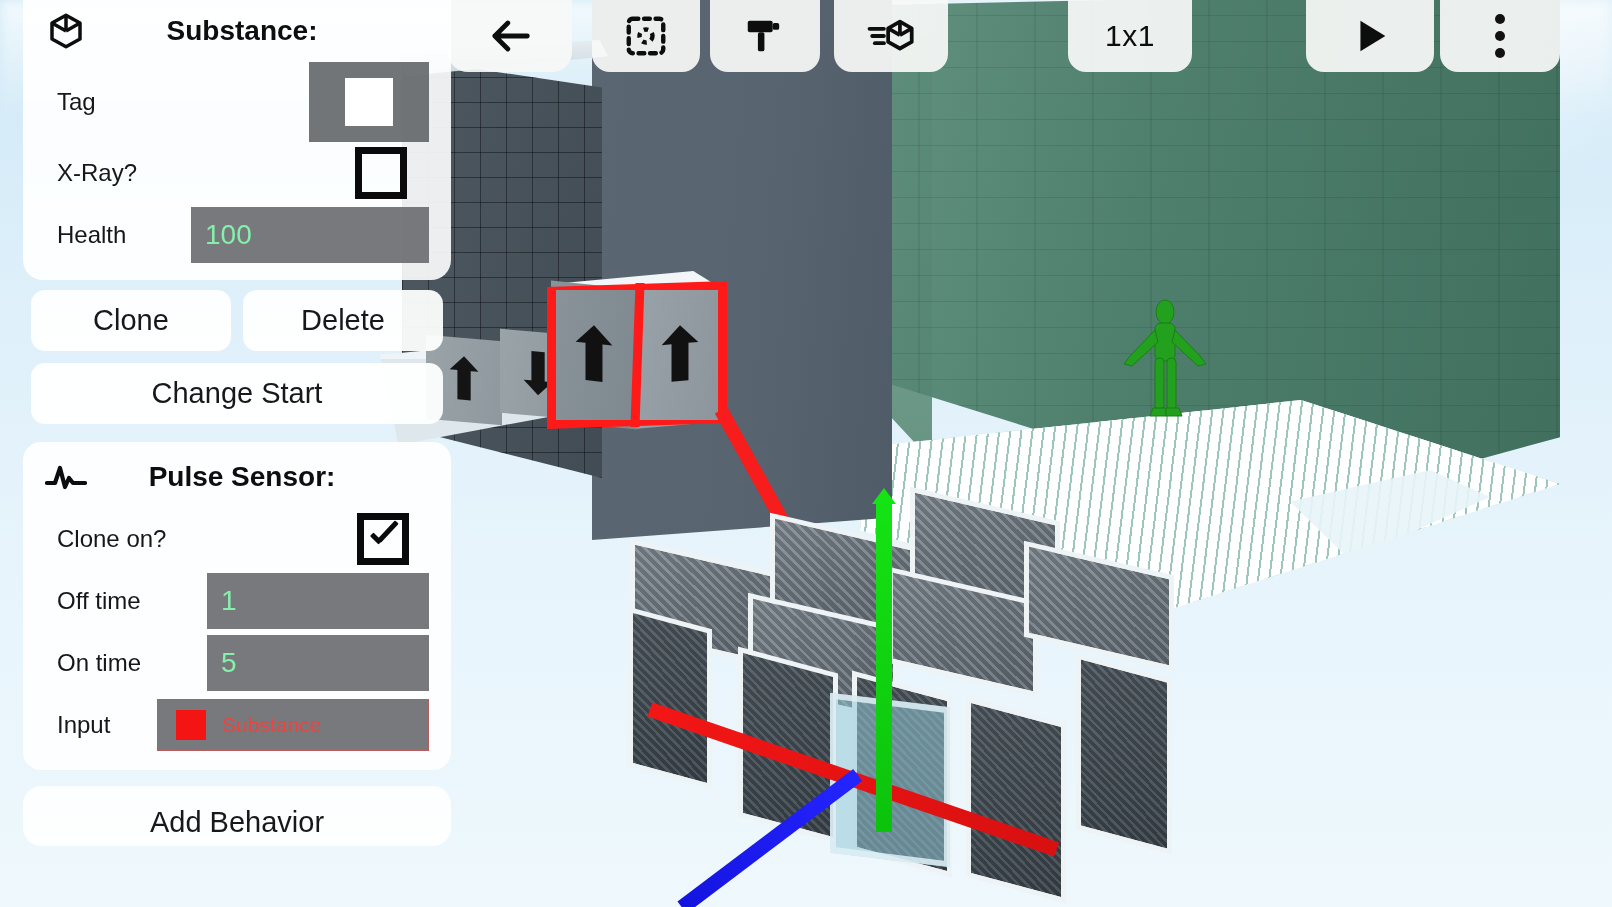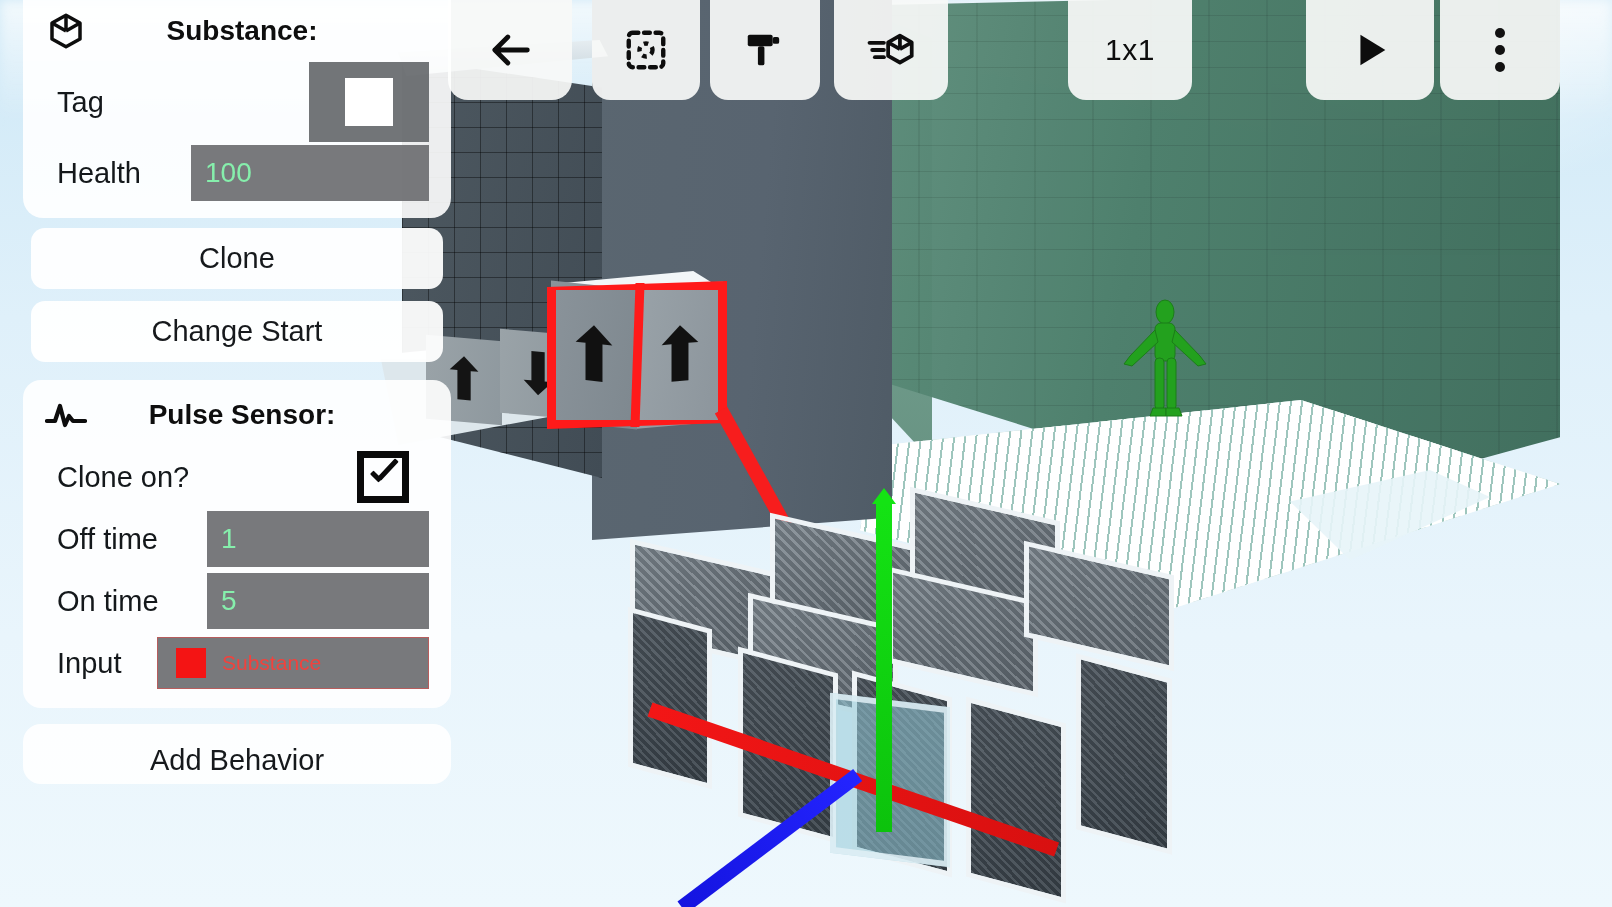--- a/index.html
+++ b/index.html
@@ -147,21 +147,21 @@
     border:6px solid rgba(225,240,246,.85);
     transform: skewY(7deg);
   }
 
   
   #toolbar { position:absolute; left:0; top:0; width:100%; height:106px; display:flex; align-items:flex-start; pointer-events:none; }
   .tb-btn {
     pointer-events:auto;
     background: rgba(247,249,248,.93);
     border-radius: 0 0 18px 18px;
-    height:100px;
+    height:72px;
     display:flex; align-items:center; justify-content:center;
     color:#0d0d0d;
     border:none;
     font-family:"Liberation Sans", sans-serif;
   }
   #tb-back   { position:absolute; left:448px;  width:124px; border-radius:0 0 20px 20px; }
   #tb-select { position:absolute; left:592px;  width:108px; }
   #tb-paint  { position:absolute; left:710px;  width:110px; }
   #tb-move   { position:absolute; left:834px;  width:114px; }
   #tb-size   { position:absolute; left:1068px; width:124px; font-size:30px; letter-spacing:.5px; }
@@ -177,21 +177,21 @@
     background: rgba(255,255,255,.90);
     border-radius: 18px;
     margin-bottom: 12px;
     padding: 10px 0 14px 0;
   }
   .card.first { border-radius: 0 0 20px 20px; padding-top:6px; margin-bottom:10px; }
   .card-head { display:flex; align-items:center; gap:8px; padding: 4px 12px 10px 22px; }
   .card-head .title { flex:1; text-align:center; font-size:28px; font-weight:bold; color:#0e0e0e; }
   .card-head .hicon { width:42px; height:42px; display:flex; align-items:center; justify-content:center; }
   .row { display:flex; align-items:center; min-height:62px; padding: 0 22px 0 34px; }
-  .row .lbl { font-size:29px; color:#14181b; flex:1; }
+  .row .lbl { font-size:24px; color:#14181b; flex:1; }
   .row .ctl { display:flex; align-items:center; justify-content:flex-end; }
   .swatch-btn {
     width:120px; height:80px; background:rgba(95,98,101,.88);
     display:flex; align-items:center; justify-content:center; border:none;
   }
   .swatch-btn .sq { width:48px; height:48px; background:#fff; }
   .chk {
     width:52px; height:52px; border:7px solid #0a0a0a; background:transparent;
     display:flex; align-items:center; justify-content:center;
   }
@@ -375,32 +375,39 @@
 
       <div class="row">
         <span class="lbl">Tag</span>
         <span class="ctl">
           <button class="swatch-btn">
             <span class="sq"></span>
           </button>
         </span>
       </div>
 
+      <div class="row">
+        <span class="lbl">X-Ray?</span>
+        <span class="ctl" style="padding-right:22px">
+          <span class="chk"></span>
+        </span>
+      </div>
 
       <div class="row">
         <span class="lbl">Health</span>
         <span class="ctl">
           <span class="field num">100</span>
         </span>
       </div>
     </div>
 
     <div class="card standalone" style="padding:0;background:transparent;margin-bottom:10px">
       <div class="btn-row">
         <button class="btn-flat">Clone</button>
+        <button class="btn-flat">Delete</button>
       </div>
       <button class="btn-flat btn-wide">Change Start</button>
     </div>
 
     <div class="card standalone" style="margin-top:18px">
       <div class="card-head">
         <span class="hicon">
           <svg width="42" height="32" viewBox="0 0 42 32">
             <path d="M2 22 H10 L15 7 L20 26 L24 17 L28 22 H40" fill="none" stroke="#0d0d0d" stroke-width="4.2" stroke-linecap="round" stroke-linejoin="round"></path>
           </svg>

